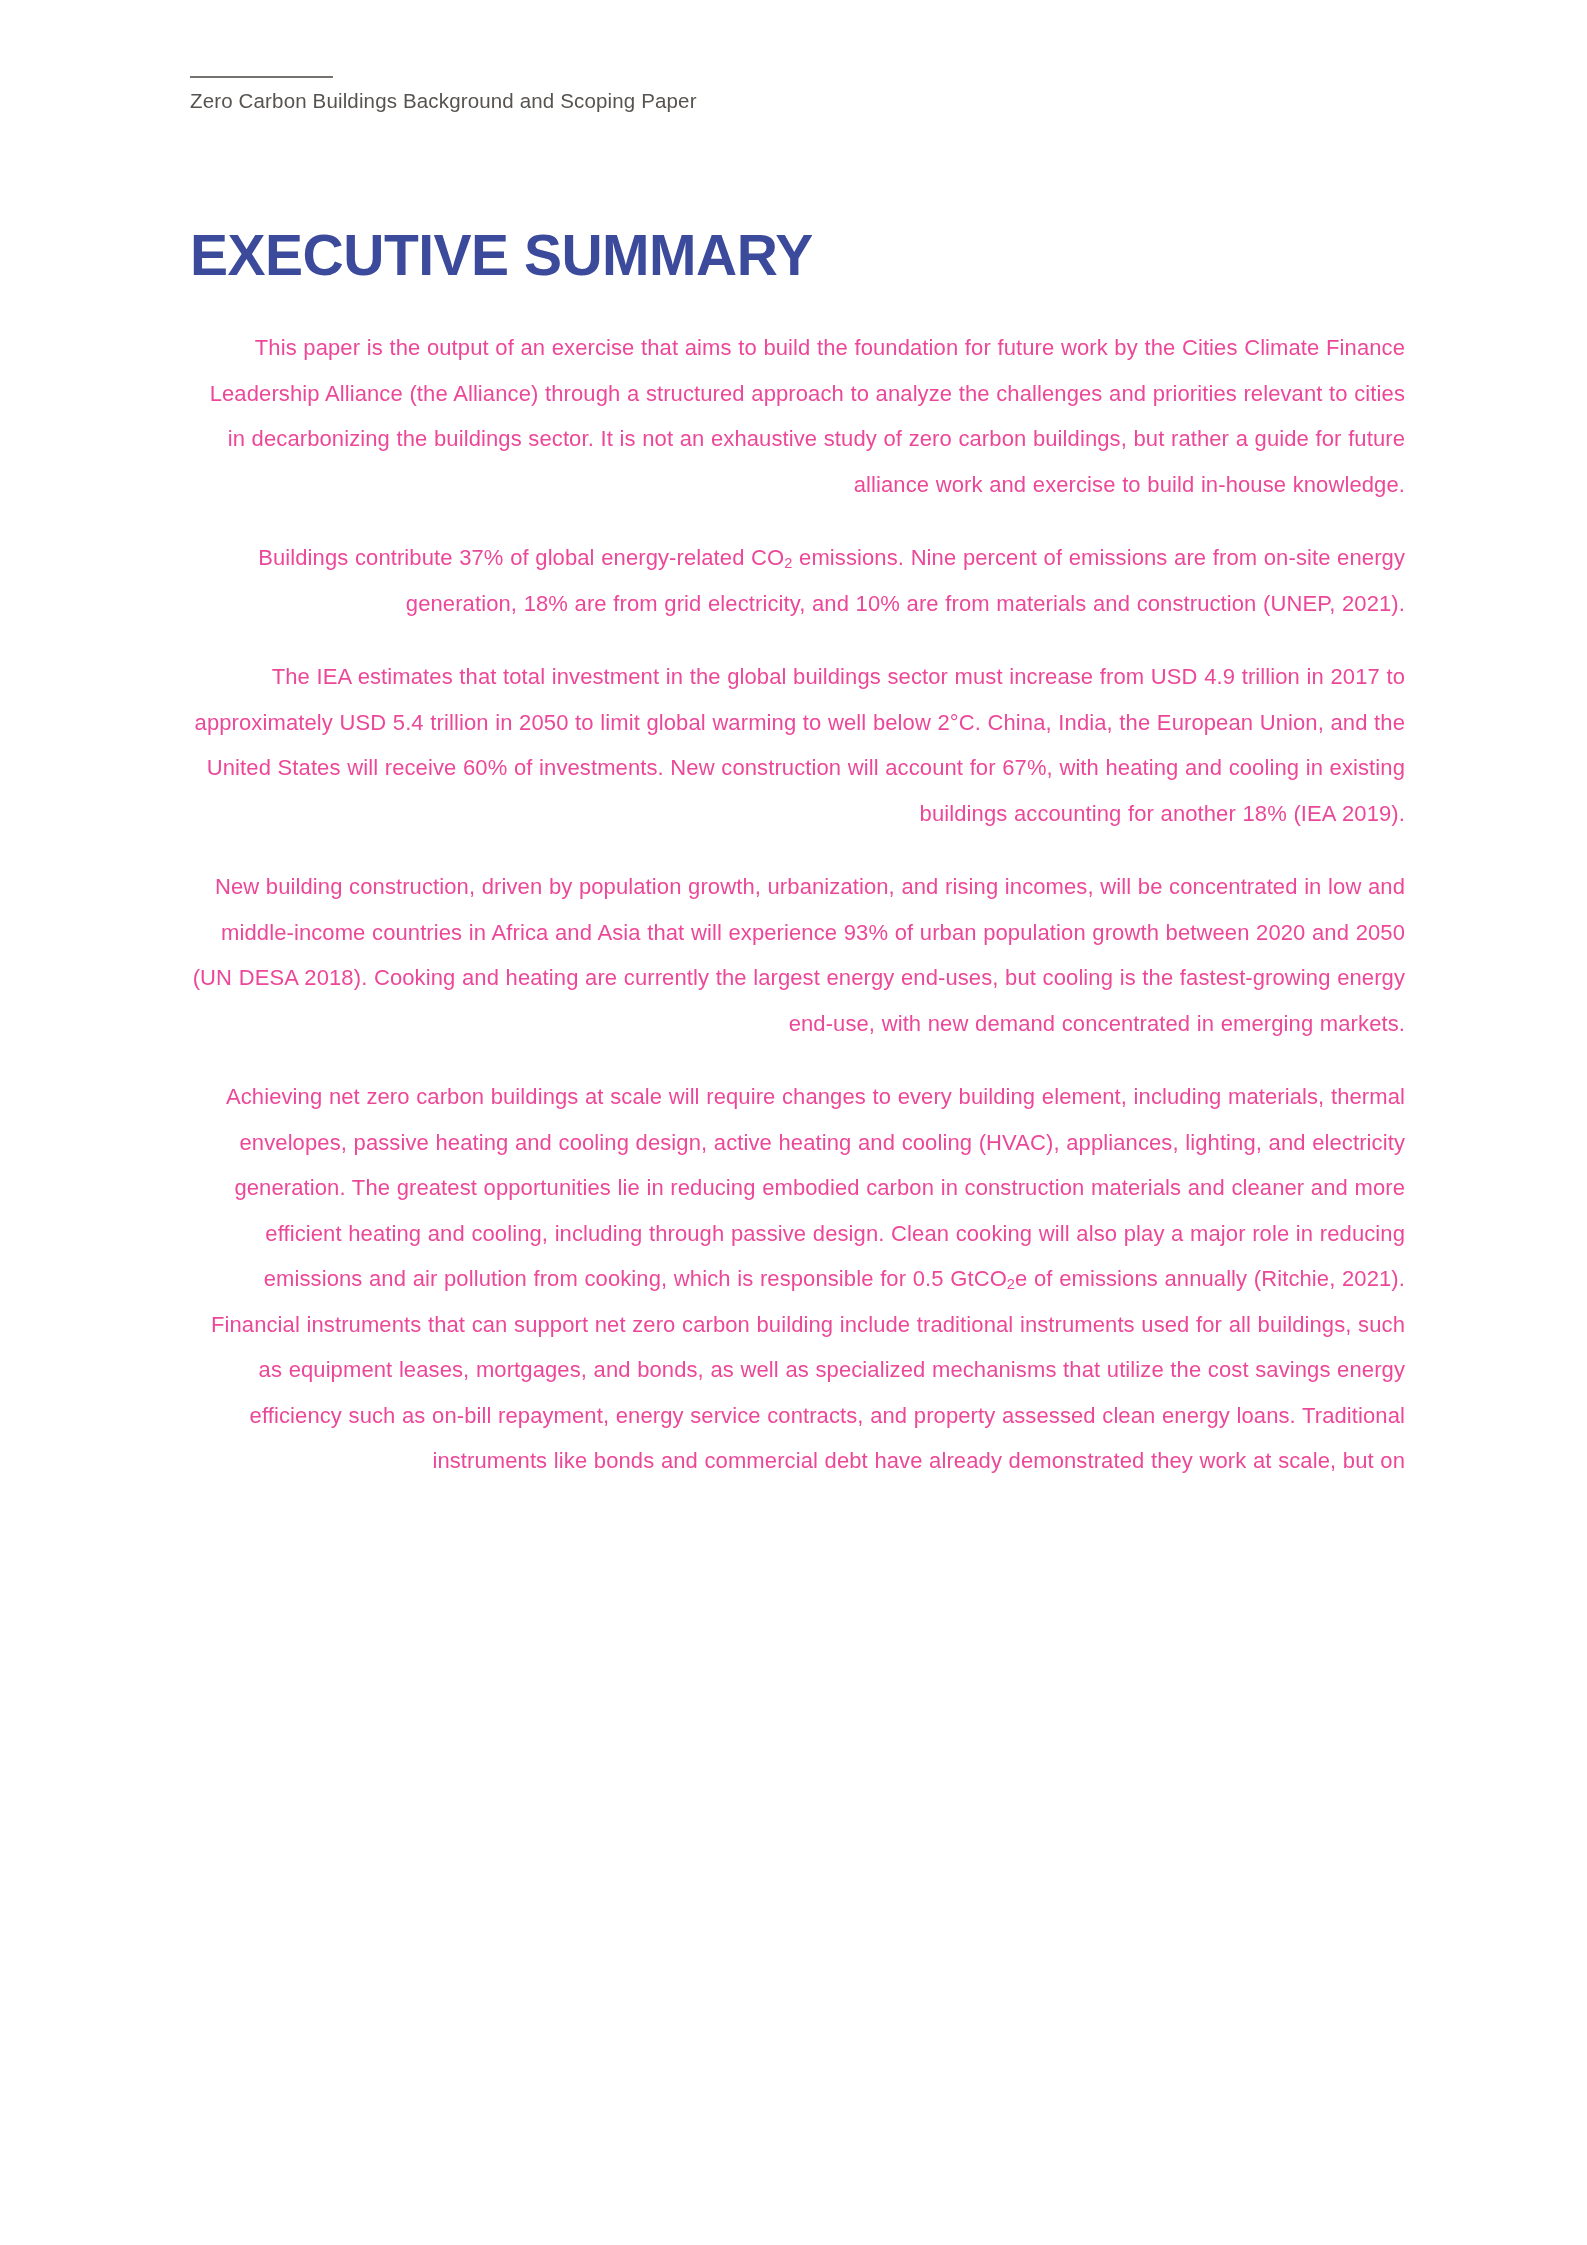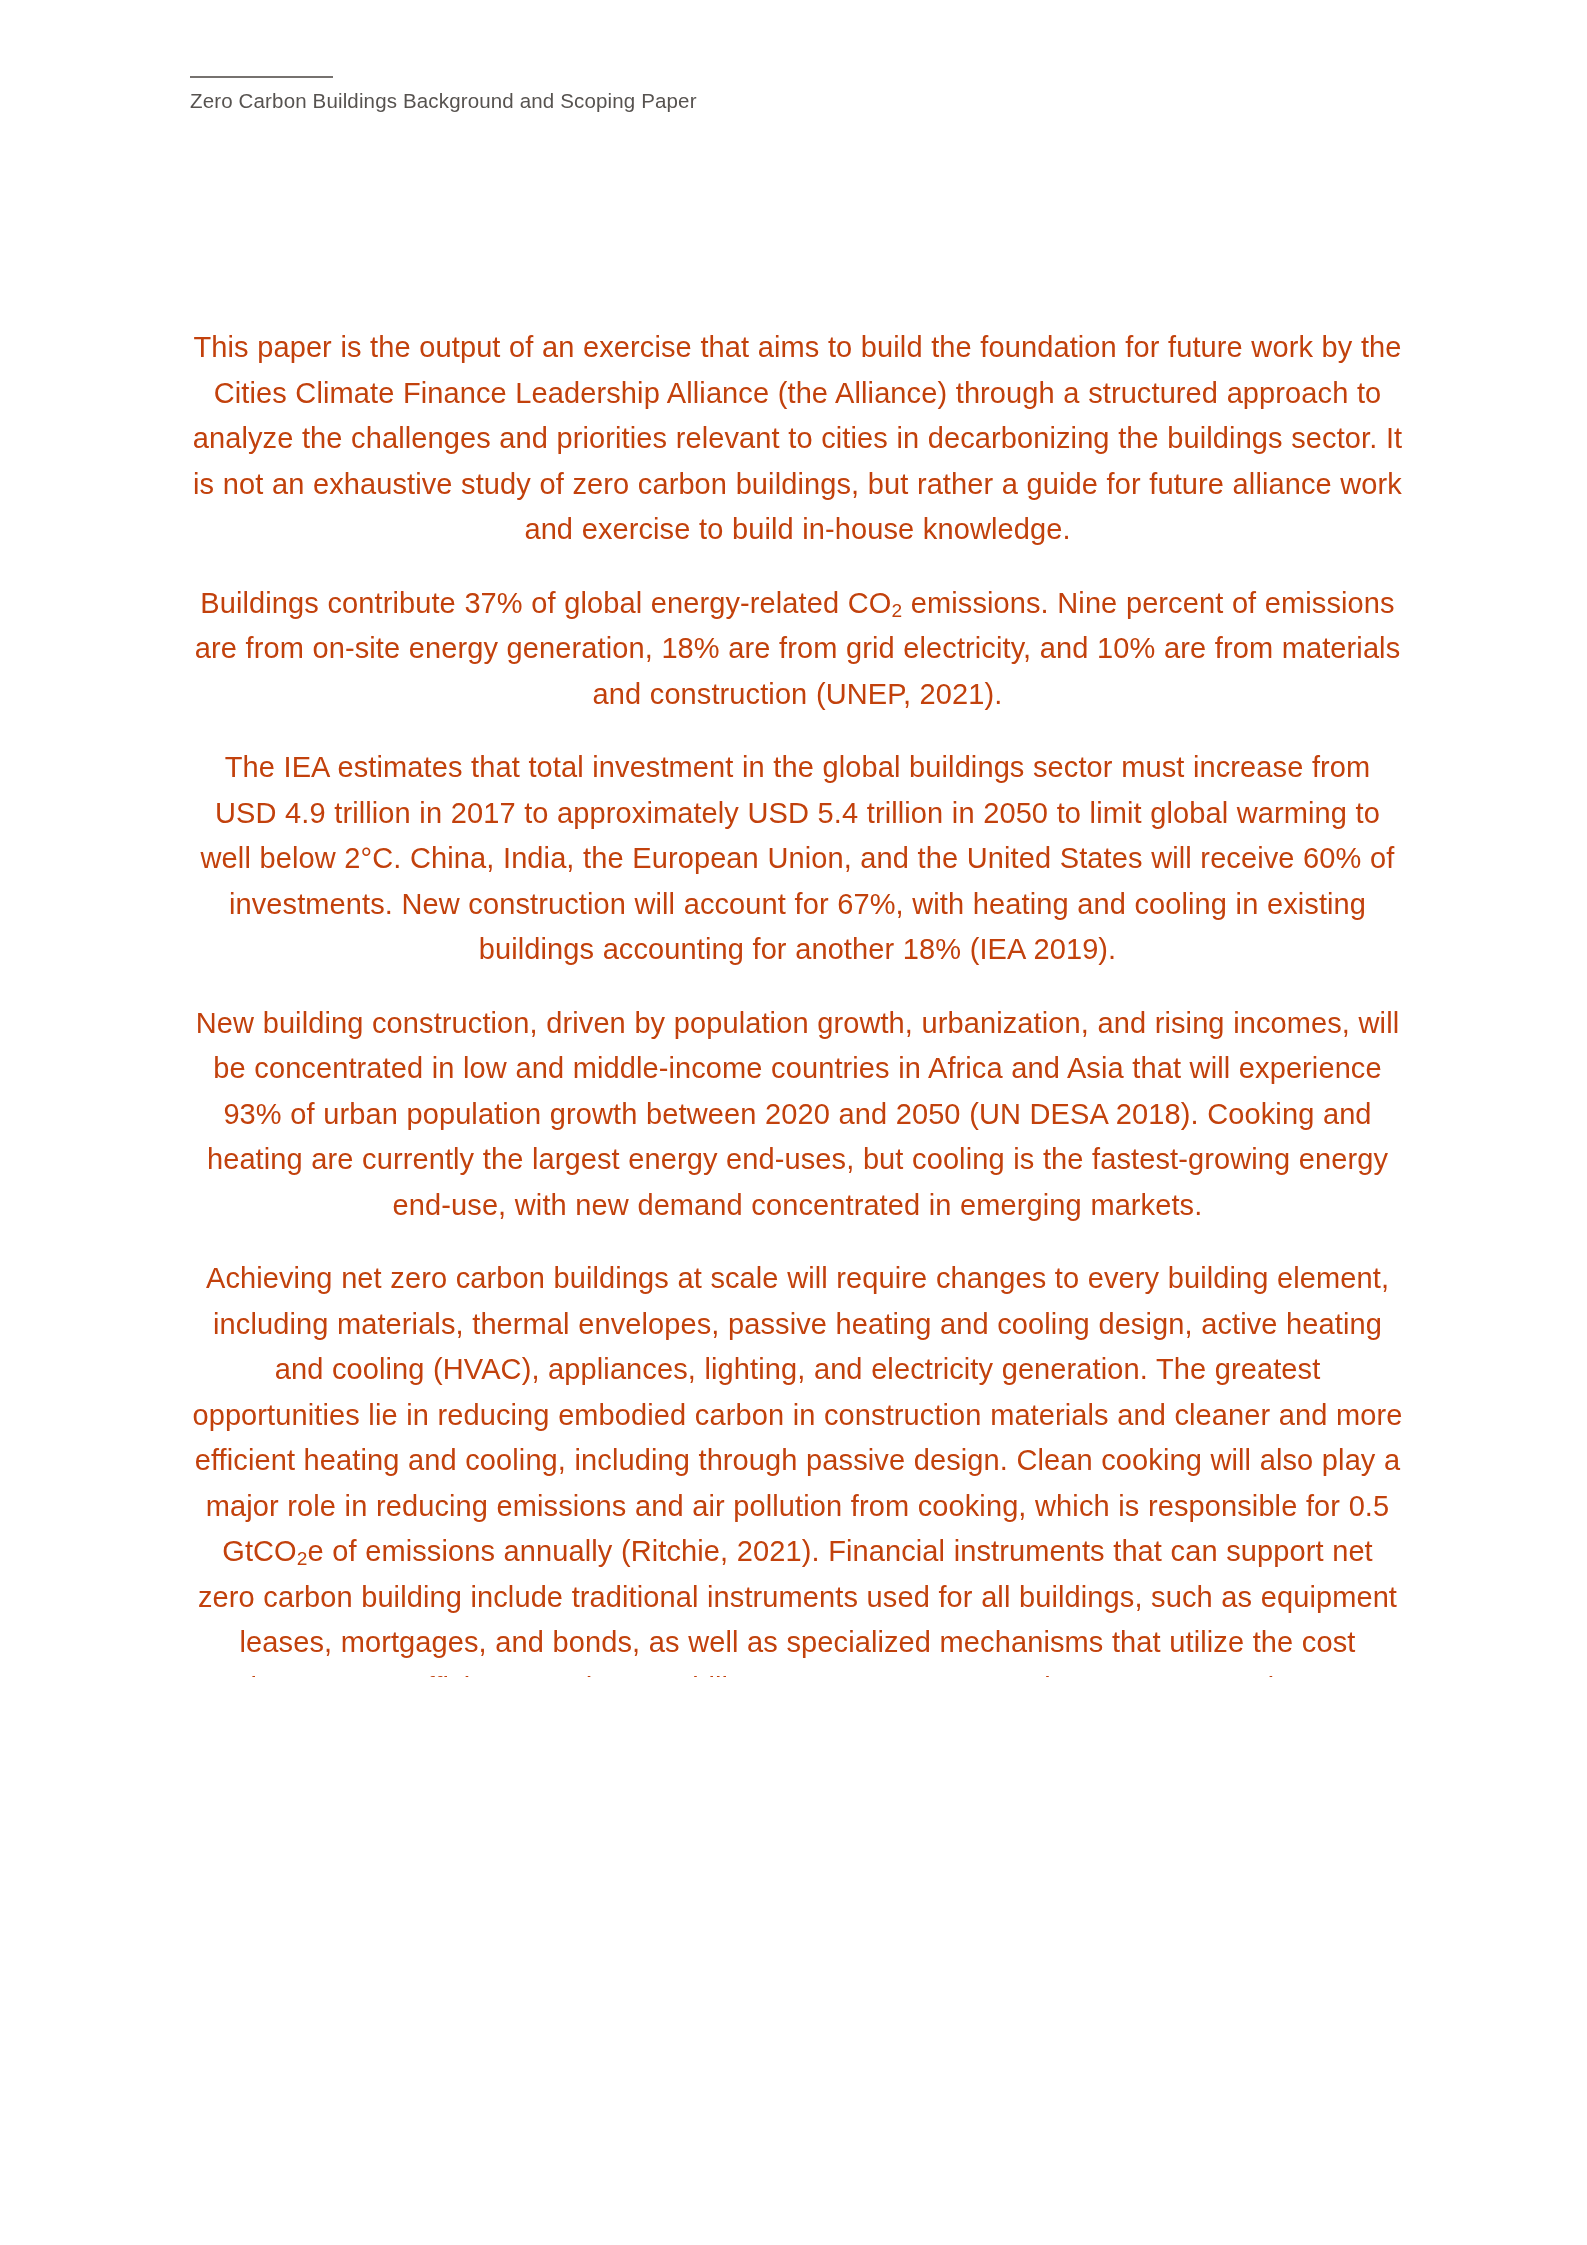--- a/index.html
+++ b/index.html
@@ -55,27 +55,27 @@
   }
 
   
   .body-copy {
     position: absolute;
     left: 190px;
     top: 325px;
     width: 1215px;
   }
   .para {
-    font-size: 29px;
+    font-size: 22px;
     line-height: 45.5px;
-    color: #c2410c;
+    color: #ec4899;
     font-weight: 400;
     letter-spacing: 0.1px;
     margin: 0 0 28px 0;
-    text-align: center;
+    text-align: right;
     word-spacing: 0.4px;
   }
   .para:last-child { margin-bottom: 0; }
 
   sub {
     font-size: 0.66em;
     line-height: 0;
     vertical-align: -0.22em;
   }
 
@@ -93,20 +93,21 @@
 </head>
 <body>
 
 <div class="page">
 
   <div class="header-block">
     <div class="header-rule"></div>
     <div class="header-title">Zero Carbon Buildings Background and Scoping Paper</div>
   </div>
 
+  <h1 class="section-heading">EXECUTIVE SUMMARY</h1>
 
   <div class="body-copy">
 
     <p class="para">This paper is the output of an exercise that aims to build the foundation for future work by the Cities Climate Finance Leadership Alliance (the Alliance) through a structured approach to analyze the challenges and priorities relevant to cities in decarbonizing the buildings sector. It is not an exhaustive study of zero carbon buildings, but rather a guide for future alliance work and exercise to build in-house knowledge.</p>
 
     <p class="para"><span>Buildings contribute 37% of global energy-related CO</span><sub>2</sub><span> emissions. Nine percent of emissions are from on-site energy generation, 18% are from grid electricity, and 10% are from materials and construction (UNEP, 2021).</span></p>
 
     <p class="para">The IEA estimates that total investment in the global buildings sector must increase from USD 4.9 trillion in 2017 to approximately USD 5.4 trillion in 2050 to limit global warming to well below 2°C. China, India, the European Union, and the United States will receive 60% of investments. New construction will account for 67%, with heating and cooling in existing buildings accounting for another 18% (IEA 2019).</p>
 
     <p class="para">New building construction, driven by population growth, urbanization, and rising incomes, will be concentrated in low and middle-income countries in Africa and Asia that will experience 93% of urban population growth between 2020 and 2050 (UN DESA 2018). Cooking and heating are currently the largest energy end-uses, but cooling is the fastest-growing energy end-use, with new demand concentrated in emerging markets.</p>

